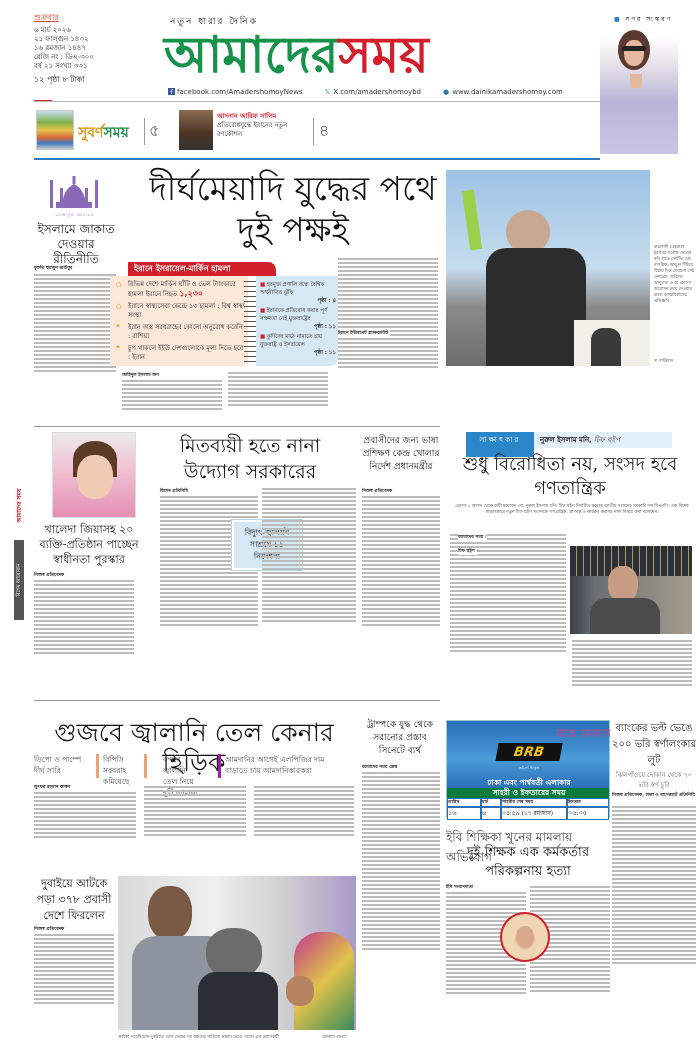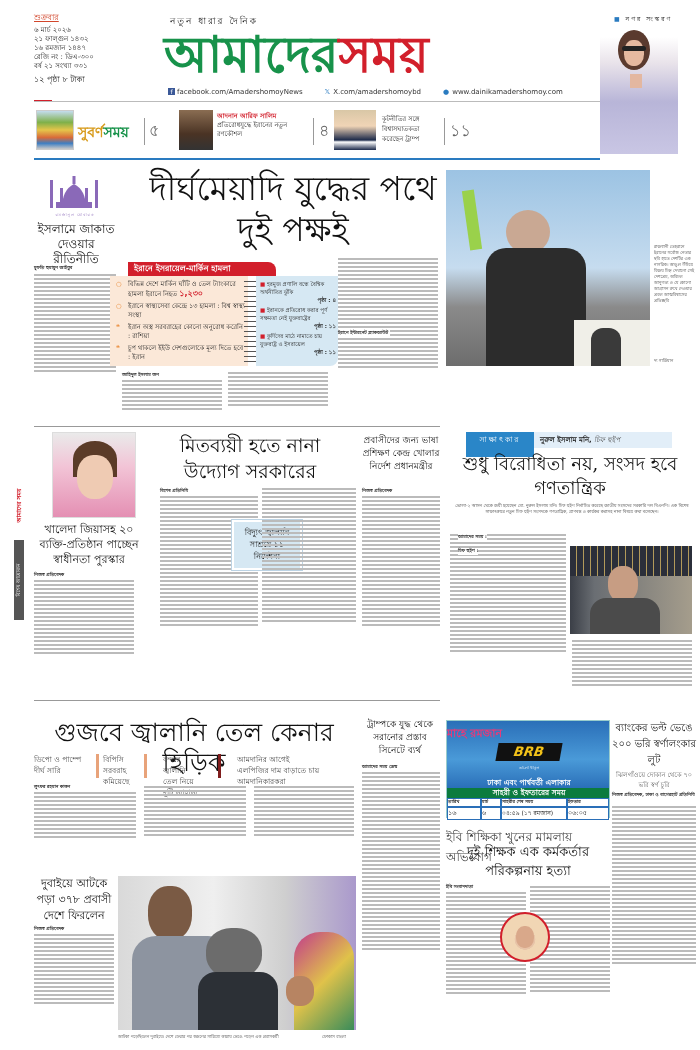--- a/index.html
+++ b/index.html
@@ -56,25 +56,20 @@
     <span style="position:absolute;left:110px;top:10px;font-size:16px;color:#666;border-left:1px solid #999;padding-left:4px">৫</span>
   </div>
   <div class="abs" style="left:145px;top:0;width:160px;height:44px">
     <div style="position:absolute;left:0;top:2px;width:34px;height:40px;background:linear-gradient(180deg,#8a6d52,#4a3324 60%,#333);"></div>
     <div class="sans" style="position:absolute;left:38px;top:4px;width:90px;font-size:6.5px;line-height:9px">
       <div style="color:#d21f2b;font-weight:bold">আদনান আরিফ সালিম</div>
       <div>প্রতিরোধযুদ্ধে ইরানের নতুন রণকৌশল</div>
     </div>
     <span style="position:absolute;left:134px;top:10px;font-size:16px;color:#666;border-left:1px solid #999;padding-left:5px">৪</span>
   </div>
-  <div class="abs" style="left:300px;top:0;width:150px;height:44px">
-    <div style="position:absolute;left:0;top:2px;width:42px;height:40px;background:linear-gradient(180deg,#d9c7a6,#f0d4b6 40%,#1c2a4a 75%,#fff 80%,#1c2a4a 100%)"></div>
-    <div class="sans" style="position:absolute;left:48px;top:6px;width:58px;font-size:6.5px;line-height:10px">কূটনীতির সঙ্গে বিশ্বাসঘাতকতা করেছেন ট্রাম্প</div>
-    <span style="position:absolute;left:110px;top:10px;font-size:16px;color:#666;border-left:1px solid #999;padding-left:5px">১১</span>
-  </div>
 </div>
 <div class="rule" style="left:34px;top:158px;width:566px;height:2px;background:#2a7bc0"></div>
 
 <div class="abs" style="left:46px;top:172px;width:56px;height:40px">
   <svg width="56" height="40" viewBox="0 0 56 40">
       <g fill="#8a69b8">
         <rect x="4" y="8" width="3" height="28"></rect>
         <rect x="49" y="8" width="3" height="28"></rect>
         <rect x="14" y="16" width="3" height="20"></rect>
         <rect x="39" y="16" width="3" height="20"></rect>
@@ -412,21 +407,21 @@
     <span></span>
   </div>
 
 <div class="rule" style="left:34px;top:700px;width:406px;height:1px"></div>
 
 <div class="abs hl" style="left:34px;top:718px;width:320px;font-size:25px;line-height:30px;font-family:'DejaVu Sans',sans-serif">গুজবে জ্বালানি তেল কেনার হিড়িক</div>
 <div class="abs sans" style="left:34px;top:754px;width:320px;height:24px;display:flex;font-size:7.5px;line-height:11px;color:#444">
   <div style="width:62px;padding-right:4px">ডিপো ও পাম্পে দীর্ঘ সারি</div>
   <div style="width:48px;border-left:3px solid #e8a37a;padding:0 4px">বিপিসি সরবরাহ কমিয়েছে</div>
   <div style="width:74px;border-left:3px solid #e8a37a;padding:0 16px">বন্দরে জ্বালানি তেল নিয়ে দুটি জাহাজ</div>
-  <div style="width:120px;border-left:3px solid #7f1d1d;padding:0 16px">আমদানির আগেই এলপিজির দাম বাড়াতে চায় আমদানিকারকরা</div>
+  <div style="width:120px;border-left:3px solid #a21caf;padding:0 4px">আমদানির আগেই এলপিজির দাম বাড়াতে চায় আমদানিকারকরা</div>
 </div>
 <div class="abs sans" style="left:34px;top:784px;font-size:4.5px;font-weight:bold">লুৎফর রহমান কাকন</div>
 <div class="filler" style="left:34px;top:790px;width:102px;height:72px">
     <span></span>
     <span></span>
     <span></span>
     <span></span>
     <span></span>
     <span></span>
     <span></span>
@@ -511,21 +506,21 @@
     <span></span>
     <span></span>
     <span></span>
     <span></span>
     <span></span>
     <span></span>
     <span></span>
   </div>
 
 <div class="abs" style="left:446px;top:720px;width:164px;height:98px;background:linear-gradient(180deg,#2a6fb8 0%,#4a9ad8 40%,#2a6fb8 70%,#0b7b3e 70%);border:1px solid #9cc">
-  <div style="position:absolute;left:0;top:4px;width:164px;text-align:left;color:#e73b7a;font-size:11px;font-weight:bold" class="sans">মাহে রমজান</div>
+  <div style="position:absolute;left:0;top:4px;width:164px;text-align:right;color:#e73b7a;font-size:11px;font-weight:normal" class="sans">মাহে রমজান</div>
   <div style="position:absolute;left:50px;top:22px;width:64px;height:18px;background:#111;color:#f2c21a;font-weight:bold;font-size:13px;line-height:18px;text-align:center;font-style:italic;transform:skewX(-10deg)" class="sans">BRB</div>
   <div style="position:absolute;left:0;top:44px;width:164px;text-align:center;color:#fff;font-size:4px" class="sans">ভালো থাকুন</div>
   <div style="position:absolute;left:0;top:56px;width:164px;text-align:center;color:#fff;font-size:7.5px;font-weight:bold" class="sans">ঢাকা এবং পার্শ্ববর্তী এলাকার</div>
   <div style="position:absolute;left:0;top:66px;width:164px;text-align:center;color:#fff;font-size:7.5px;font-weight:bold" class="sans">সাহরী ও ইফতারের সময়</div>
   <div style="position:absolute;left:0;top:77px;width:162px;height:20px;background:#fff;display:grid;grid-template-columns:34px 20px 66px 42px;font-size:4.5px;" class="sans">
     <div style="border:0.5px solid #2a6fb8;font-weight:bold">তারিখ</div>
     <div style="border:0.5px solid #2a6fb8;font-weight:bold">মার্চ</div>
     <div style="border:0.5px solid #2a6fb8;font-weight:bold">সাহরীর শেষ সময়</div>
     <div style="border:0.5px solid #2a6fb8;font-weight:bold">ইফতার</div>
     <div style="border:0.5px solid #2a6fb8;font-size:6.5px">১৬</div>

